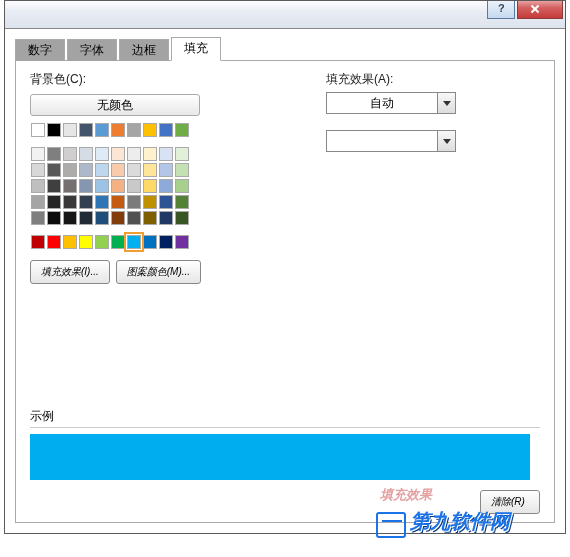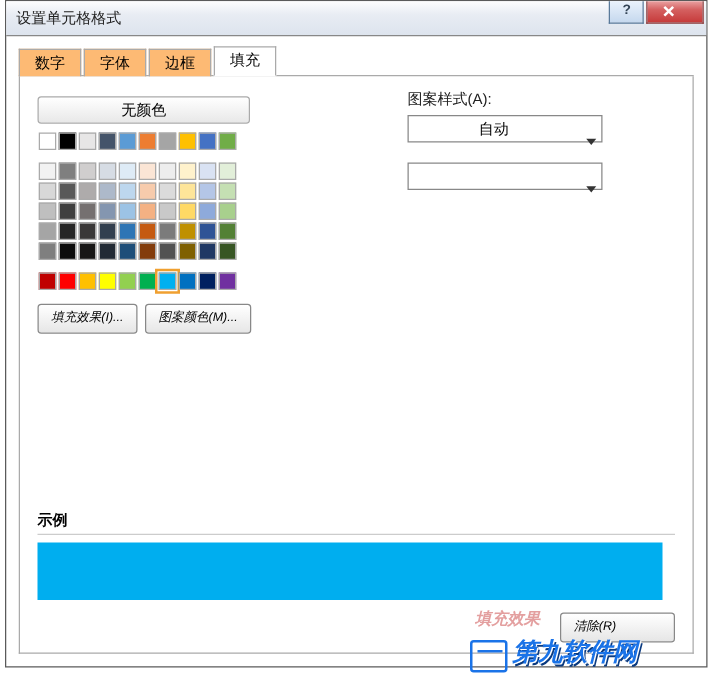--- a/index.html
+++ b/index.html
@@ -14,83 +14,83 @@
 .win-help { background: linear-gradient(to bottom, #eaf2fb, #c5d8ee); width: 28px; }
 .win-close { background: linear-gradient(to bottom, #e9a0a0, #d46060 40%, #c63a3a); width: 46px; border-color: #8a3a3a; }
 .win-help::after { content: "?"; position: absolute; left: 10px; top: 1px; font-size: 11px; color: #345; font-weight: bold; }
 .win-close::before, .win-close::after { content: ""; position: absolute; left: 16px; top: 3px; width: 2px; height: 10px; background: #fff; }
 .win-close::before { transform: rotate(45deg); }
 .win-close::after { transform: rotate(-45deg); }
 
 .body-area { padding: 8px 10px 10px 10px; }
 
 .tabs { display: flex; border-bottom: 1px solid #aaa; height: 24px; position: relative; }
-.tab { width: 50px; height: 22px; border: 1px solid #aaa; border-bottom: none; margin-right: 2px; margin-top: 2px; background: #fdba74; font-size: 12px; text-align: center; line-height: 21px; cursor: pointer; }
+.tab { width: 50px; height: 22px; border: 1px solid #aaa; border-bottom: none; margin-right: 2px; margin-top: 2px; background: #a3a3a3; font-size: 12px; text-align: center; line-height: 21px; cursor: pointer; }
 .tab.active { background: #fff; height: 24px; margin-top: 0; position: relative; z-index: 2; border-bottom: 1px solid #fff; margin-bottom: -1px; }
 
 .content { border: 1px solid #aaa; border-top: none; padding: 12px 12px 8px 12px; height: 462px; position: relative; }
 
 .label { font-size: 12px; color: #222; }
 
 .left-col { position: absolute; left: 14px; top: 10px; width: 260px; }
 .right-col { position: absolute; left: 310px; top: 10px; width: 220px; }
 
 .no-color-btn { width: 170px; height: 22px; border: 1px solid #aaa; border-radius: 3px; background: linear-gradient(to bottom, #fff, #e8e8e8); font-size: 12px; text-align: center; line-height: 20px; margin-top: 6px; cursor: pointer; }
 
 .swatch-grid { margin-top: 6px; }
 .swatch-row { display: flex; }
 .swatch { width: 14px; height: 14px; border: 1px solid #aaa; margin: 1px; cursor: pointer; }
 .sep { height: 8px; }
 .swatch.selected { outline: 2px solid #f0a030; outline-offset: 1px; }
 
 .effect-btns { margin-top: 10px; display: flex; gap: 6px; }
 .std-btn { height: 24px; padding: 0 10px; border: 1px solid #888; border-radius: 3px; background: linear-gradient(to bottom, #fff, #e6e6e6); font-size: 10px; line-height: 22px; cursor: pointer; font-style: italic; }
 
-.combo { width: 156px; height: 22px; border: 1px solid #888; margin-top: 4px; display: flex; background: #fff; align-items: center; }
+.combo { width: 130px; height: 22px; border: 1px solid #888; margin-top: 4px; display: flex; background: #fff; }
 .combo .val { flex: 1; font-size: 12px; line-height: 20px; text-align: center; }
 .combo .arrow { width: 18px; border-left: 1px solid #888; background: linear-gradient(to bottom, #f8f8f8, #ddd); position: relative; }
 .combo .arrow::after { content: ""; position: absolute; left: 5px; top: 8px; border-left: 4px solid transparent; border-right: 4px solid transparent; border-top: 5px solid #333; }
 
-.example-section { position: absolute; left: 14px; bottom: 42px; width: 510px; font-weight: bold; }
+.example-section { position: absolute; left: 14px; bottom: 42px; width: 510px; }
 .ex-label { font-size: 12px; }
 .ex-frame { border-top: 1px solid #ccc; margin-top: 2px; padding-top: 6px; }
 .ex-box { width: 500px; height: 46px; background: #00aeef; }
 
-.clear-btn { position: absolute; right: 14px; bottom: 8px; width: 92px; }
+.clear-btn { position: absolute; right: 14px; bottom: 8px; width: 60px; }
 
 .watermarks { position: absolute; left: 0; top: 0; width: 570px; height: 557px; pointer-events: none; }
 .wm1 { position: absolute; left: 380px; top: 486px; font-size: 13px; color: #d88; font-style: italic; font-weight: bold; opacity: .8;}
 .wm2 { position: absolute; left: 410px; top: 508px; font-size: 20px; color: #1a73e8; font-weight: 900; font-style: italic; text-shadow: 1px 1px 0 #fff, 2px 2px 0 #0a3a80; }
 .wm3 { position: absolute; left: 450px; top: 534px; font-size: 13px; color: #1a73e8; font-weight: bold; font-style: italic; }
 .wm-icon { position: absolute; left: 376px; top: 512px; width: 30px; height: 26px; border: 2px solid #1a73e8; border-radius: 3px; }
 .wm-icon::after { content:""; position:absolute; left:4px; top:6px; width:20px; height:10px; border-top:2px solid #1a73e8; }
 </style>
 </head>
 <body>
 
 <div class="dialog">
   <div class="titlebar">
-    <span class="title">设置单元格格式</span>
     <div class="win-controls">
       <div class="win-btn win-help"></div>
       <div class="win-btn win-close"></div>
     </div>
   </div>
 
   <div class="body-area">
     <div class="tabs">
       <div class="tab">数字</div>
       <div class="tab">字体</div>
       <div class="tab">边框</div>
       <div class="tab active">填充</div>
     </div>
 
     <div class="content">
 
       <div class="left-col">
+        <div class="label">背景色(C):</div>
         <div class="no-color-btn">无颜色</div>
 
         <div class="swatch-grid" id="palette">
             <div class="swatch-row">
               <div class="swatch" style="background: rgb(255, 255, 255);"></div>
               <div class="swatch" style="background: rgb(0, 0, 0);"></div>
               <div class="swatch" style="background: rgb(231, 230, 230);"></div>
               <div class="swatch" style="background: rgb(68, 84, 106);"></div>
               <div class="swatch" style="background: rgb(91, 155, 213);"></div>
               <div class="swatch" style="background: rgb(237, 125, 49);"></div>
@@ -175,21 +175,21 @@
             </div>
           </div>
 
         <div class="effect-btns">
           <div class="std-btn">填充效果(I)...</div>
           <div class="std-btn">图案颜色(M)...</div>
         </div>
       </div>
 
       <div class="right-col">
-        <div class="label">图案样式(A):</div>
+        <div class="label">填充效果(A):</div>
         <div class="combo">
           <div class="val">自动</div>
           <div class="arrow"></div>
         </div>
         <div style="height:12px"></div>
         <div class="combo">
           <div class="val"></div>
           <div class="arrow"></div>
         </div>
       </div>

